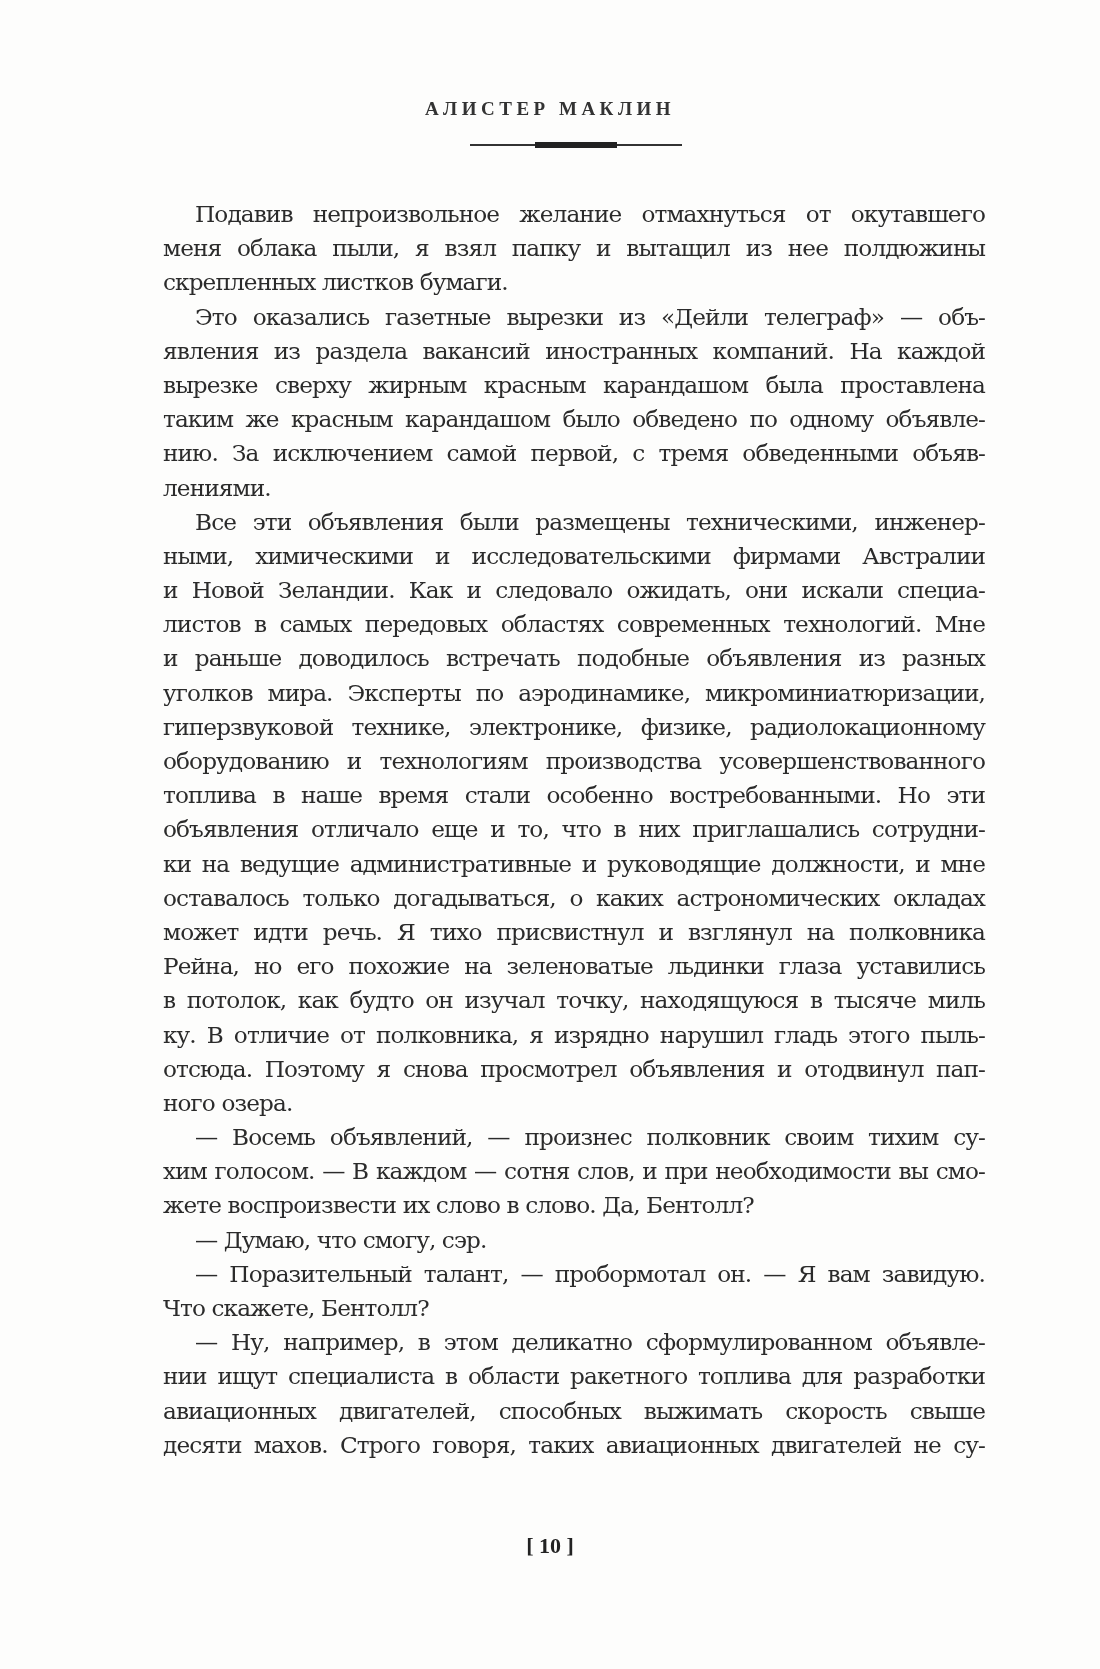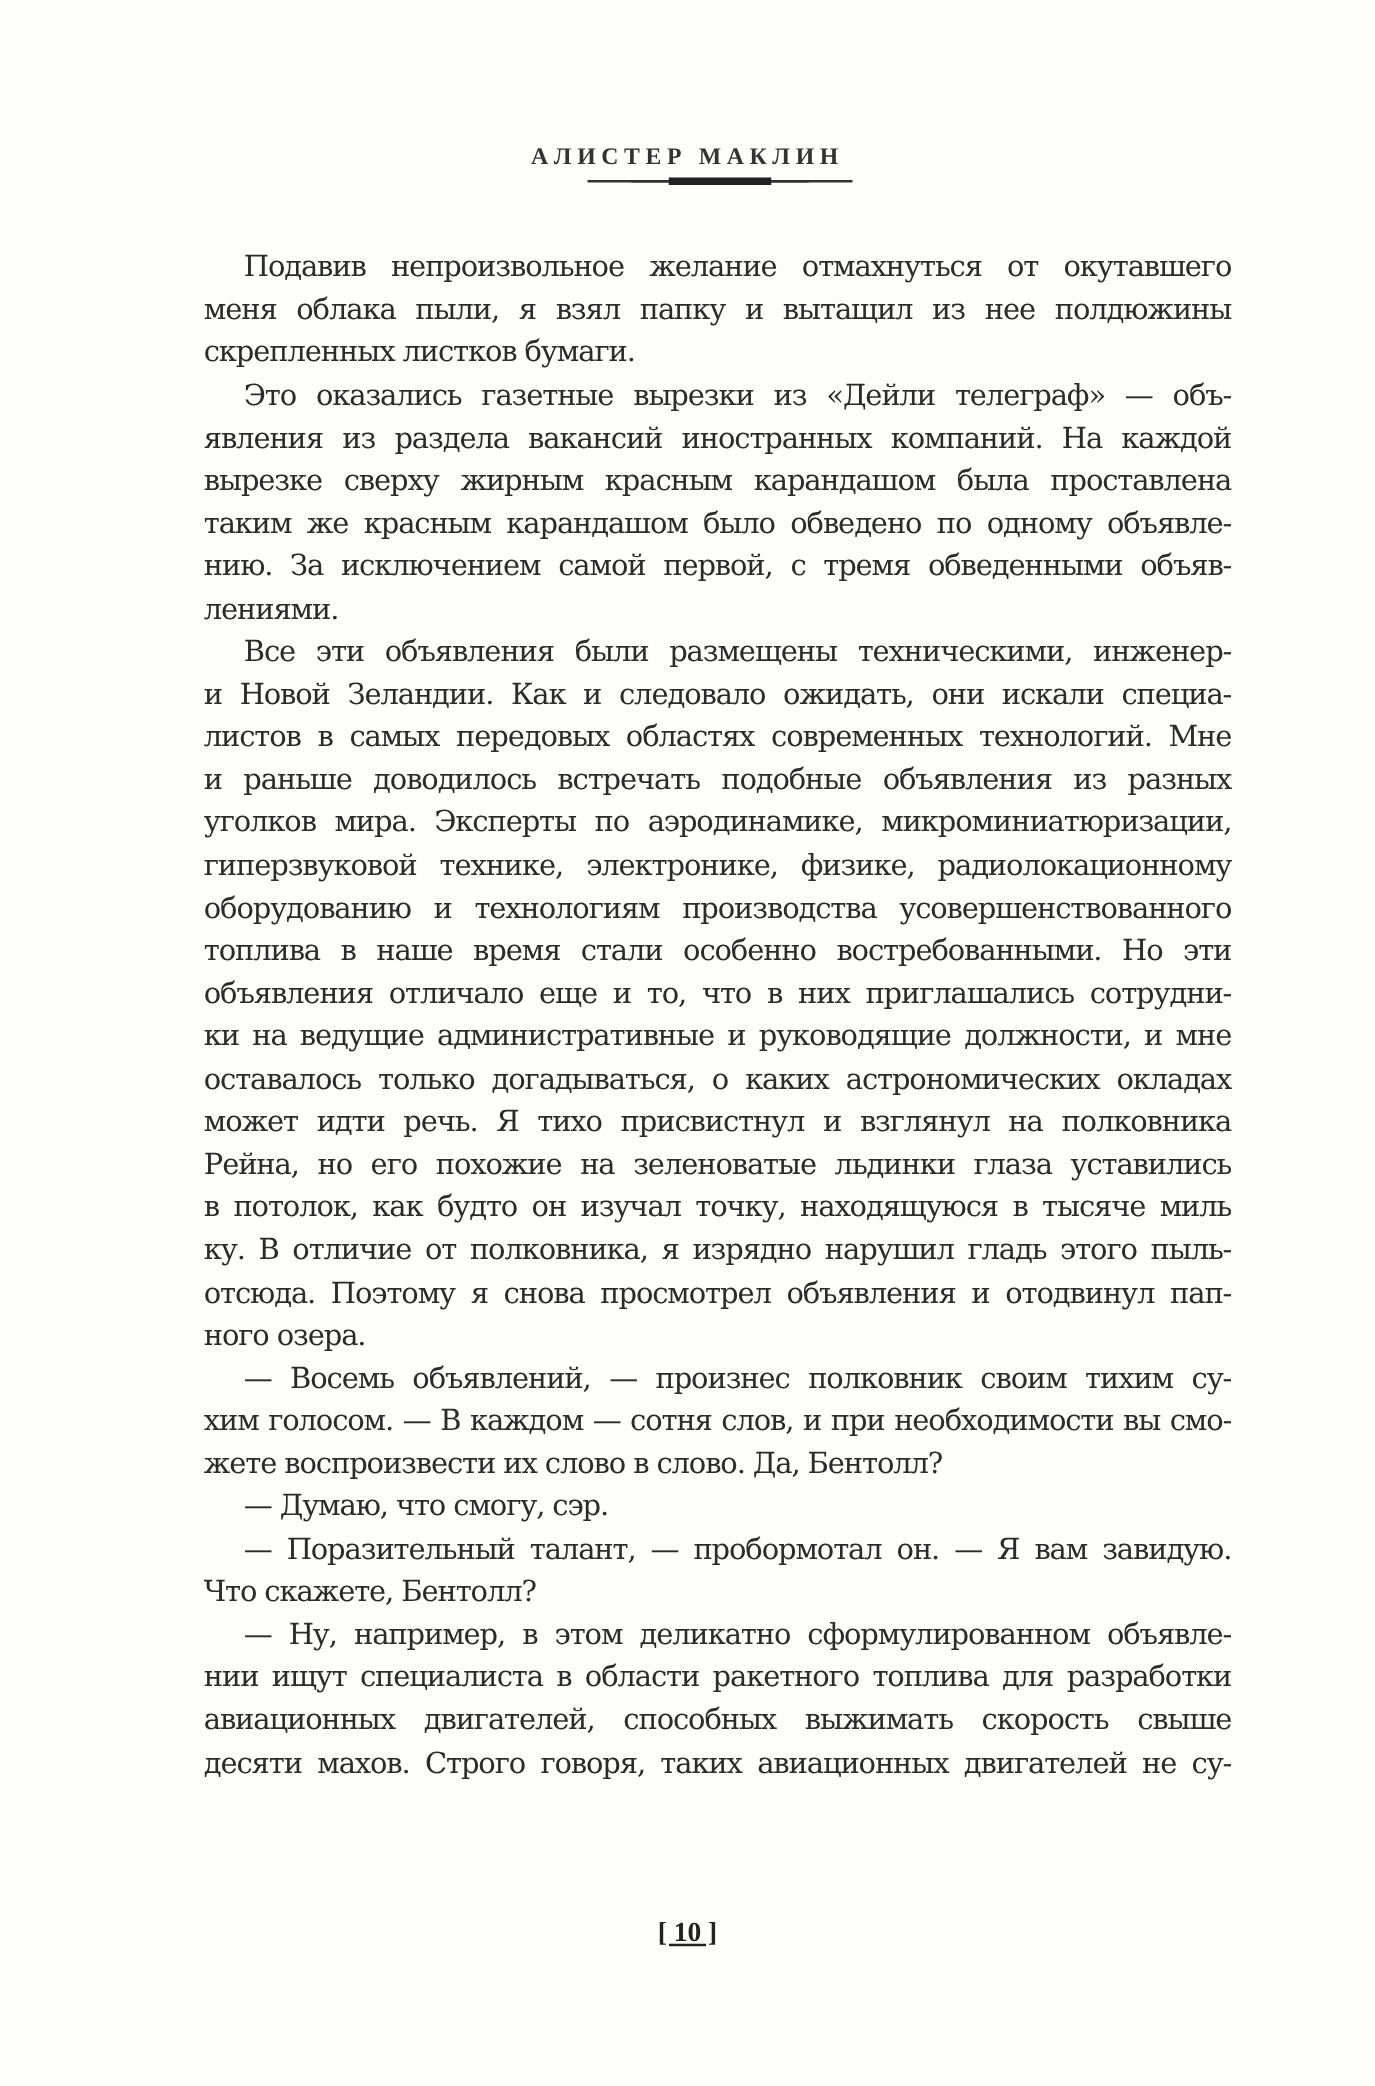--- a/index.html
+++ b/index.html
@@ -4,21 +4,21 @@
   <style>
     html, body { margin: 0; padding: 0; background: #ffffff; }
     body { width: 1100px; height: 1669px; position: relative; overflow: hidden; }
     .page {
       position: absolute; left: 0; top: 0; width: 1100px; height: 1669px;
       background: #fdfdfc;
       font-family: "DejaVu Serif", "Liberation Serif", serif;
       color: #2b2b2b;
     }
     .running-head {
-      position: absolute; top: 115px; left: 0; width: 1100px; text-align: center;
+      position: absolute; top: 98px; left: 0; width: 1100px; text-align: center;
       font-family: "Liberation Serif", "DejaVu Serif", serif;
       font-weight: bold; font-size: 19px; letter-spacing: 4.5px; color: #333;
     }
     .ornament { position: absolute; top: 142px; left: 470px; width: 212px; height: 6px; }
     .ornament .thin { position: absolute; left: 0; top: 2px; width: 212px; height: 1.5px; background: #333; }
     .ornament .mid { position: absolute; left: 35px; top: 1.5px; width: 142px; height: 2.5px; background: #333; }
     .ornament .thick { position: absolute; left: 65px; top: 0; width: 82px; height: 6px; background: #222; }
     .body-text {
       position: absolute; top: 166px; left: 163px; width: 822px;
       font-size: 23.2px; line-height: 34.2px;
@@ -28,21 +28,21 @@
     }
     .line {
       display: block; text-align: justify; text-align-last: justify;
       white-space: nowrap; height: 34.2px;
     }
     .line.last { text-align-last: left; }
     .line.indent { padding-left: 32px; }
     .folio {
       position: absolute; top: 1533px; left: 0; width: 1100px; text-align: center;
       font-family: "Liberation Serif", "DejaVu Serif", serif;
-      font-weight: bold; font-size: 22px; color: #222; text-decoration: underline;
+      font-weight: bold; font-size: 22px; color: #222;
     }
   </style>
 </head>
 <body>
 
 <div class="page">
   <div class="running-head">АЛИСТЕР МАКЛИН</div>
   <div class="ornament">
     <div class="thin"></div>
     <div class="mid"></div>
@@ -58,20 +58,21 @@
       <div>
         <span class="line indent">Это оказались газетные вырезки из «Дейли телеграф» — объ-</span>
         <span class="line">явления из раздела вакансий иностранных компаний. На каждой</span>
         <span class="line">вырезке сверху жирным красным карандашом была проставлена</span>
         <span class="line">таким же красным карандашом было обведено по одному объявле-</span>
         <span class="line">нию. За исключением самой первой, с тремя обведенными объяв-</span>
         <span class="line last">лениями.</span>
       </div>
       <div>
         <span class="line indent">Все эти объявления были размещены техническими, инженер-</span>
+        <span class="line">ными, химическими и исследовательскими фирмами Австралии</span>
         <span class="line">и Новой Зеландии. Как и следовало ожидать, они искали специа-</span>
         <span class="line">листов в самых передовых областях современных технологий. Мне</span>
         <span class="line">и раньше доводилось встречать подобные объявления из разных</span>
         <span class="line">уголков мира. Эксперты по аэродинамике, микроминиатюризации,</span>
         <span class="line">гиперзвуковой технике, электронике, физике, радиолокационному</span>
         <span class="line">оборудованию и технологиям производства усовершенствованного</span>
         <span class="line">топлива в наше время стали особенно востребованными. Но эти</span>
         <span class="line">объявления отличало еще и то, что в них приглашались сотрудни-</span>
         <span class="line">ки на ведущие административные и руководящие должности, и мне</span>
         <span class="line">оставалось только догадываться, о каких астрономических окладах</span>

